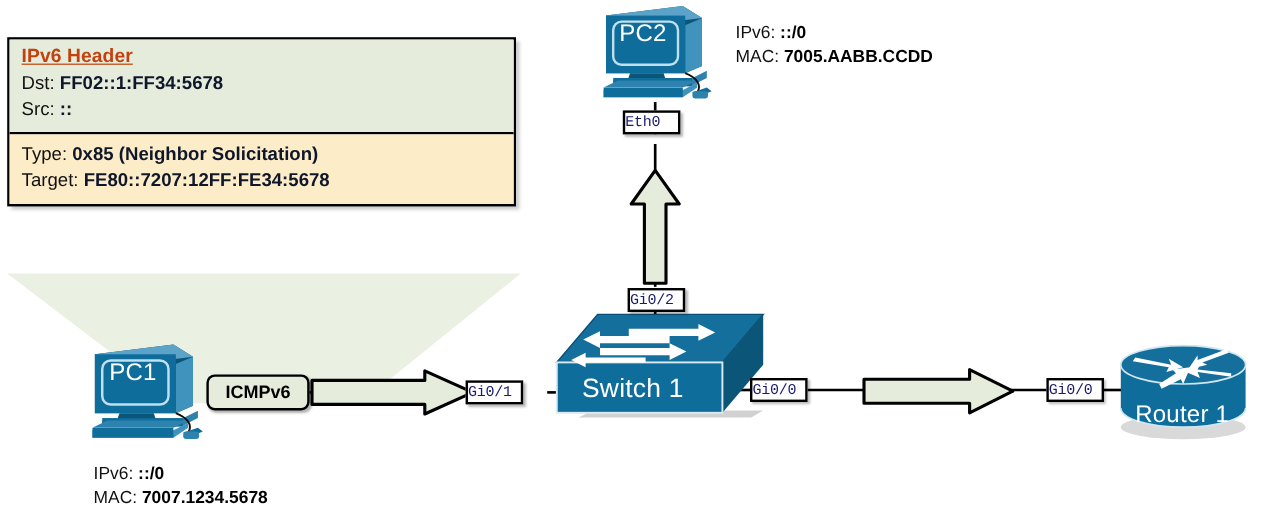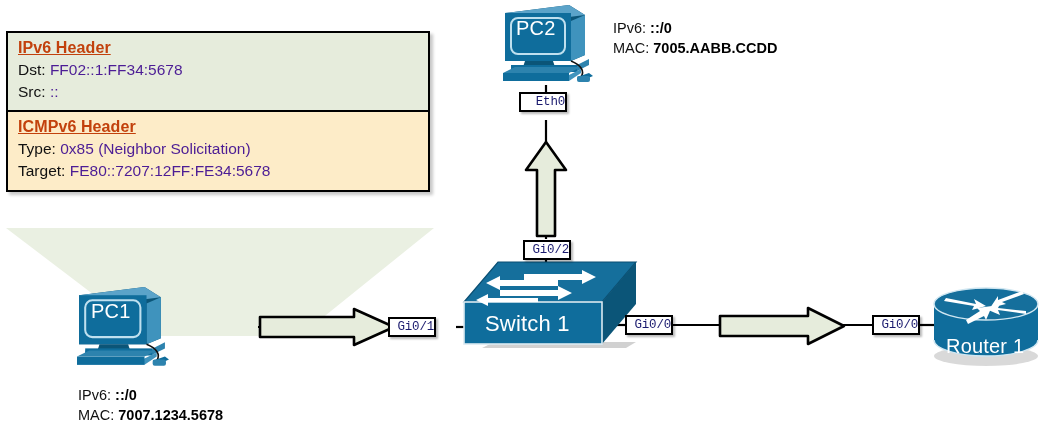--- a/index.html
+++ b/index.html
@@ -10,28 +10,28 @@
 
   
   #info-box{left:6px;top:31px;width:424px;border:2px solid #000;box-sizing:border-box;
             box-shadow:3px 3px 3px rgba(0,0,0,.22);}
   .sect{padding:5px 10px 7px 10px;}
   .sect.ipv6{background:#e6ecdc;border-bottom:2px solid #000;}
   .sect.icmp{background:#fdecc8;}
   .sect-title{font-weight:bold;font-size:16px;color:#c2410c;text-decoration:underline;
               margin:1px 0 3px 0;letter-spacing:.1px;}
   .sect-row{font-size:15.5px;color:#111;margin:2px 0;line-height:1.27;}
-  .sect-row b{font-weight:normal;color:#4c1d95;}
+  .sect-row b{font-weight:bold;color:#0f172a;}
 
   
   #callout-cone{left:0px;top:228px;width:440px;height:110px;}
 
   
   .iface{border:2px solid #000;background:#fff;font-family:"Liberation Mono","DejaVu Sans Mono",monospace;
-         font-size:12.5px;color:#1a1a6e;text-align:right;line-height:17px;height:20px;
+         font-size:12.5px;color:#1a1a6e;text-align:left;line-height:17px;height:20px;
          box-shadow:2px 2px 2px rgba(0,0,0,.28);box-sizing:border-box;letter-spacing:-.2px;}
   #iface-eth0{left:519px;top:92px;width:48px;}
   #iface-gi02{left:523px;top:240px;width:48px;}
   #iface-gi01{left:388px;top:317px;width:48px;}
   #iface-sw-gi00{left:625px;top:315px;width:48px;}
   #iface-rt-gi00{left:872px;top:315px;width:48px;}
 
   
   #icmp-chip{left:172px;top:312px;width:86px;height:30px;border:2.5px solid #000;border-radius:7px;
              background:#e6ecdc;box-shadow:2px 2px 2px rgba(0,0,0,.3);
@@ -62,21 +62,20 @@
     <div class="sect ipv6">
       <div class="sect-title">IPv6 Header</div>
       <div class="sect-row">
         <span>Dst: </span><b>FF02::1:FF34:5678</b>
       </div>
       <div class="sect-row">
         <span>Src: </span><b>::</b>
       </div>
     </div>
     <div class="sect icmp">
-      <div class="sect-title">ICMPv6 Header</div>
       <div class="sect-row">
         <span>Type: </span><b>0x85 (Neighbor Solicitation)</b>
       </div>
       <div class="sect-row">
         <span>Target: </span><b>FE80::7207:12FF:FE34:5678</b>
       </div>
     </div>
   </div>
 
   <svg class="abs" style="left:0;top:0;" width="1059" height="439" viewBox="0 0 1059 439">
@@ -215,20 +214,21 @@
 
   <div class="abs" id="pc1-labels">
     <div class="devlabel">
       <span>IPv6: </span><b>::/0</b>
     </div>
     <div class="devlabel">
       <span>MAC: </span><b>7007.1234.5678</b>
     </div>
   </div>
 
+  <div class="abs" id="icmp-chip">ICMPv6</div>
 
   <div class="abs iface" id="iface-eth0">Eth0</div>
   <div class="abs iface" id="iface-gi02">Gi0/2</div>
   <div class="abs iface" id="iface-gi01">Gi0/1</div>
   <div class="abs iface" id="iface-sw-gi00">Gi0/0</div>
   <div class="abs iface" id="iface-rt-gi00">Gi0/0</div>
 
 </div>
 
 </body></html>

